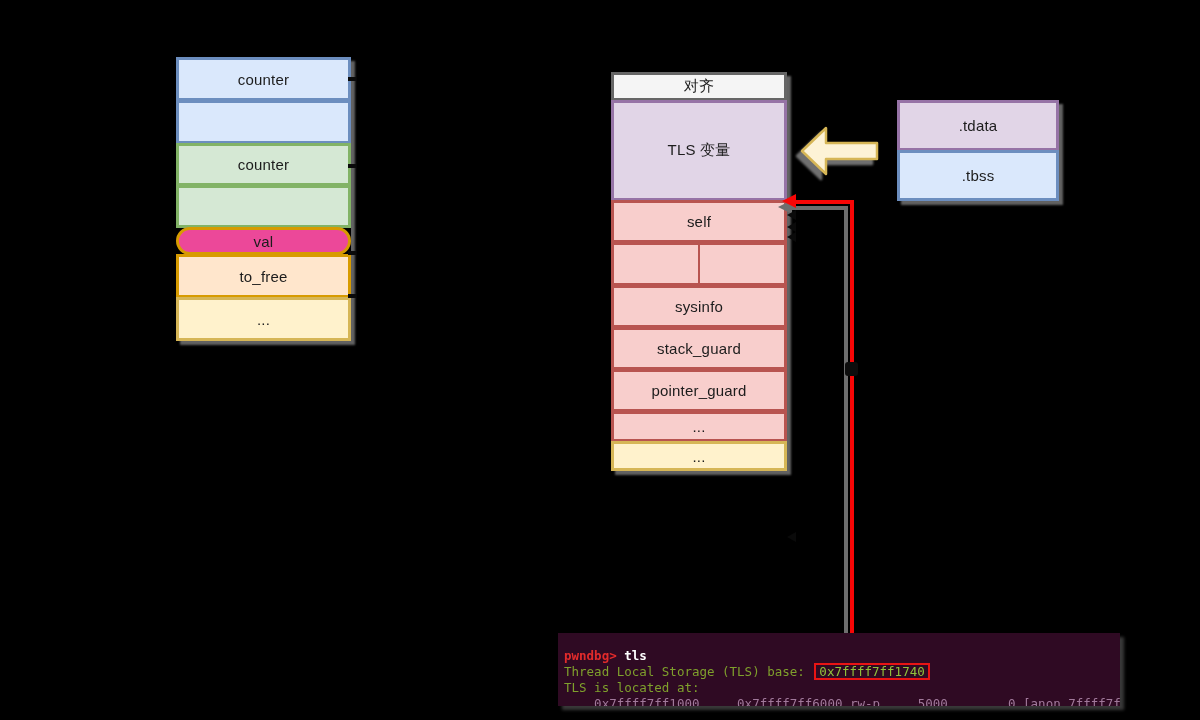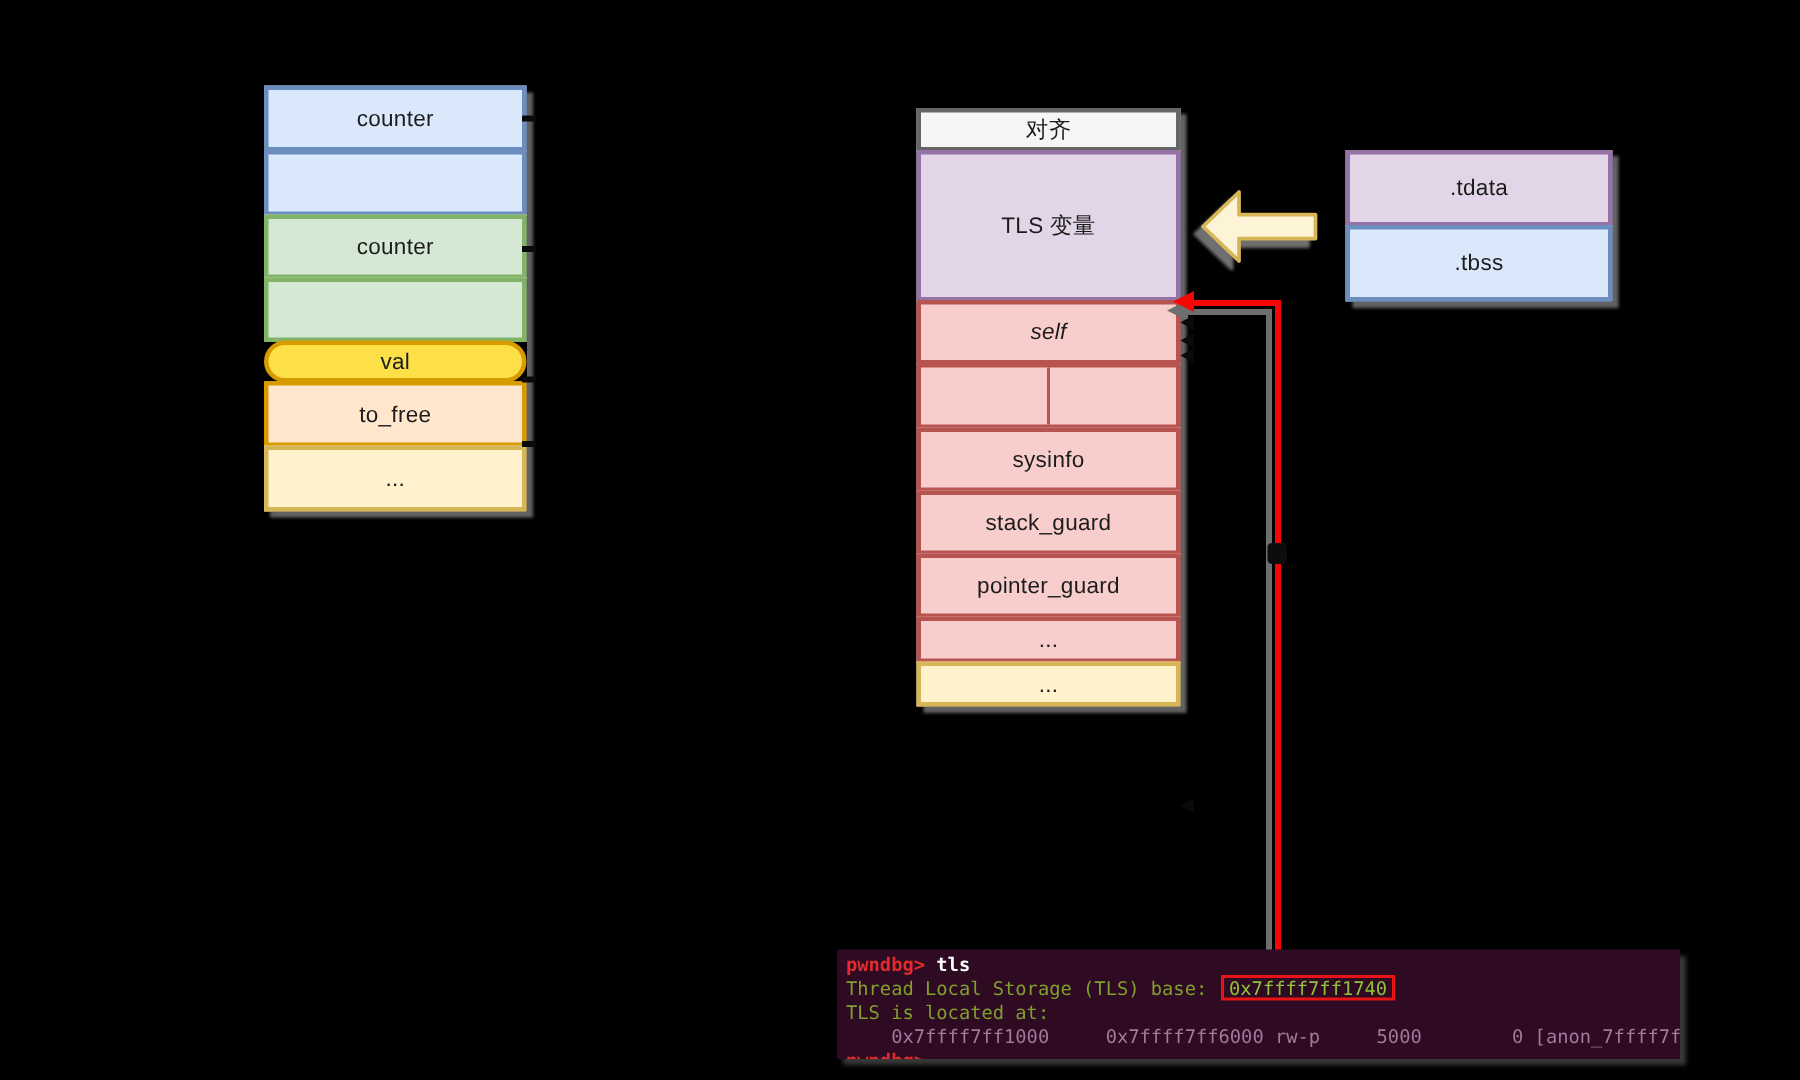--- a/index.html
+++ b/index.html
@@ -15,21 +15,21 @@
     display:flex; align-items:center; justify-content:center;
     font-size:15px; color:#1c1c1c; letter-spacing:0.2px;
   }
   .cell:first-child { margin-top:0; }
   .splitcell { padding:0; }
   .splitcell .half { flex:1; height:100%; }
   .splitcell .half:first-child { border-right:2px solid; }
 
   #struct-block { left:176px; top:57px; width:175px; }
   #tls-column   { left:611px; top:72px;  width:176px; }
-  #elf-block    { left:897px; top:100px; width:178px; }
+  #elf-block    { left:897px; top:100px; width:162px; }
 
   #block-arrow { position:absolute; left:799px; top:123px;
     filter:drop-shadow(-5px 5px 1px rgba(148,148,148,0.75)); }
 
   .redline { position:absolute; }
   #red-shadow-v { left:844px; top:206px; width:4px;  height:442px; background:#6e6e6e; }
   #red-shadow-h { left:791px; top:206px; width:57px; height:4px;  background:#6e6e6e; }
   #red-shadow-head { left:778px; top:200px; width:0; height:0;
     border-top:7px solid transparent; border-bottom:7px solid transparent;
     border-right:14px solid #6e6e6e; }
@@ -41,49 +41,49 @@
 
   .mark { position:absolute; width:0; height:0;
     border-top:5px solid transparent; border-bottom:5px solid transparent;
     border-right:9px solid #0a0a0a; }
   .tick { position:absolute; width:8px; height:4px; background:#0a0a0a; }
   #line-blob { position:absolute; left:845px; top:362px; width:13px; height:14px;
     background:#0d0d0d; border-radius:3px; }
 
   #terminal {
     position:absolute; left:558px; top:633px; width:562px; height:73px;
-    padding:2px 6px; overflow:hidden;
+    padding:15px 6px; overflow:hidden;
     font-family:"DejaVu Sans Mono","Liberation Mono",monospace;
     font-size:12.5px; line-height:16px; white-space:pre;
     box-shadow:4px 4px 3px rgba(125,125,125,0.45);
   }
   #terminal .tline { height:16px; }
   #terminal .seg.bold { font-weight:bold; }
   #terminal .seg.boxed {
     display:inline-block; border:2px solid #e81414; padding:0 3px;
     margin:-2px 0 -2px 2px; line-height:13px;
   }
 </style>
 </head>
 <body>
 
 <div class="block shadowed" id="struct-block">
     <div class="cell" style="background: rgb(218, 232, 252); border-color: rgb(108, 142, 191); height: 44px;">counter</div>
     <div class="cell" style="background: rgb(218, 232, 252); border-color: rgb(108, 142, 191); height: 44px;"></div>
     <div class="cell" style="background: rgb(213, 232, 212); border-color: rgb(130, 179, 102); height: 43px;">counter</div>
     <div class="cell" style="background: rgb(213, 232, 212); border-color: rgb(130, 179, 102); height: 43px;"></div>
-    <div class="cell" style="background: #fde047; border-color: rgb(215, 155, 0); height: 28px; border-radius: 18px;">val</div>
+    <div class="cell" style="background: #ec4899; border-color: rgb(215, 155, 0); height: 28px; border-radius: 18px;">val</div>
     <div class="cell" style="background: rgb(255, 230, 204); border-color: rgb(215, 155, 0); height: 44px;">to_free</div>
     <div class="cell" style="background: rgb(255, 242, 204); border-color: rgb(214, 182, 86); height: 44px;">...</div>
   </div>
 
 <div class="block shadowed" id="tls-column">
     <div class="cell" style="background: rgb(245, 245, 245); border-color: rgb(102, 102, 102); height: 29px;">对齐</div>
     <div class="cell" style="background: rgb(225, 213, 231); border-color: rgb(150, 115, 166); height: 101px;">TLS 变量</div>
-    <div class="cell" style="background: rgb(248, 206, 204); border-color: rgb(184, 84, 80); height: 43px; font-style: italic;">self</div>
+    <div class="cell" style="background: rgb(248, 206, 204); border-color: rgb(184, 84, 80); height: 43px;">self</div>
     <div class="cell splitcell" style="background: rgb(248, 206, 204); border-color: rgb(184, 84, 80); height: 44px;">
       <div class="half" style="border-color: rgb(184, 84, 80);"></div>
       <div class="half" style="border-color: rgb(184, 84, 80);"></div>
     </div>
     <div class="cell" style="background: rgb(248, 206, 204); border-color: rgb(184, 84, 80); height: 43px;">sysinfo</div>
     <div class="cell" style="background: rgb(248, 206, 204); border-color: rgb(184, 84, 80); height: 43px;">stack_guard</div>
     <div class="cell" style="background: rgb(248, 206, 204); border-color: rgb(184, 84, 80); height: 43px;">pointer_guard</div>
     <div class="cell" style="background: rgb(248, 206, 204); border-color: rgb(184, 84, 80); height: 31px;">...</div>
     <div class="cell" style="background: rgb(255, 242, 204); border-color: rgb(214, 182, 86); height: 30px;">...</div>
   </div>

